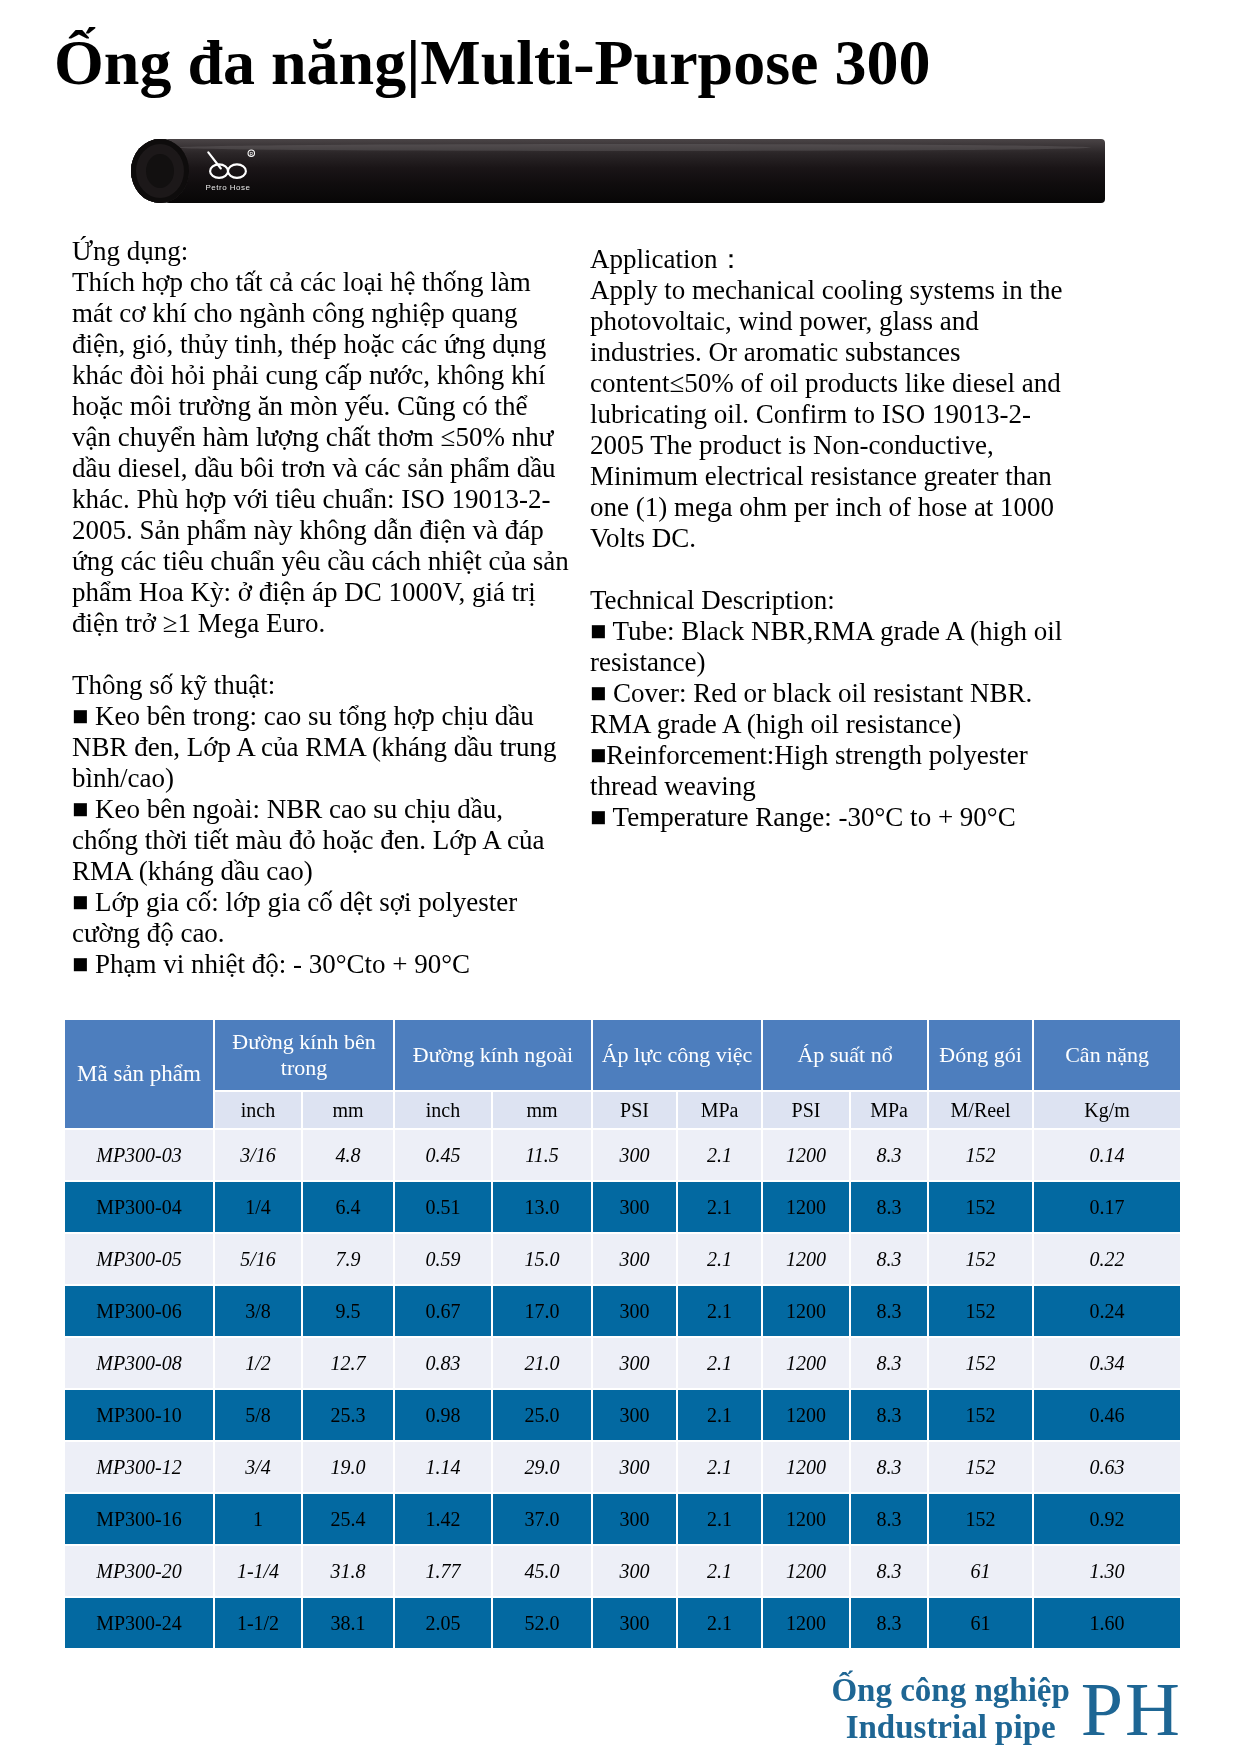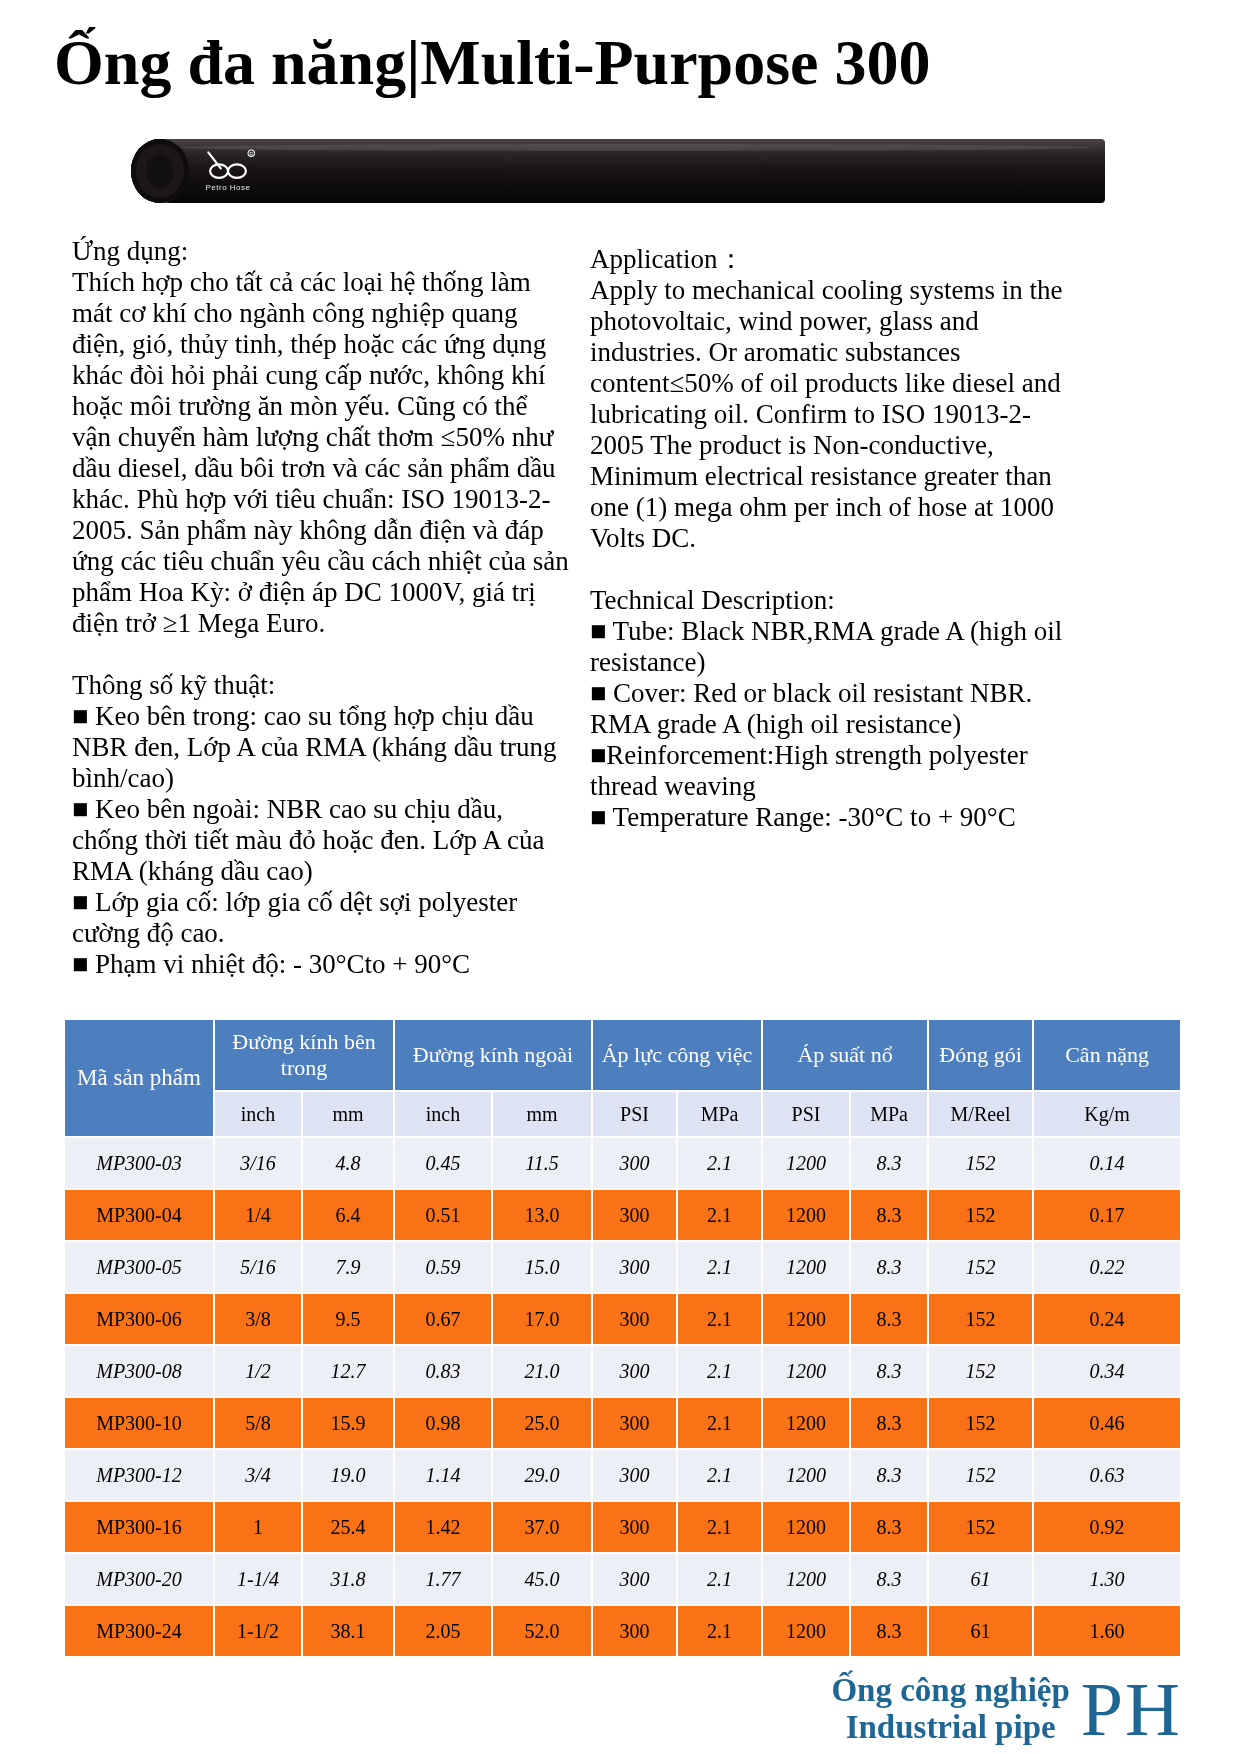--- a/index.html
+++ b/index.html
@@ -63,25 +63,25 @@
 
   
   .spec-table-wrap { position:absolute; left:63px; top:1018px; width:1117px; }
   table.spec { border-collapse:collapse; width:1117px; table-layout:fixed;
     font-family:"Liberation Serif","DejaVu Serif",serif; }
   table.spec th, table.spec td {
     border:2px solid #ffffff; text-align:center; vertical-align:middle;
     font-weight:400; padding:0 2px;
   }
   tr.group-row th { height:72px; background:#4d7ebe; color:#ffffff; font-size:22px; line-height:26px; }
-  tr.sub-row th   { height:46px; background:#dde3f2; color:#000;    font-size:20px; }
+  tr.sub-row th   { height:38px; background:#dde3f2; color:#000;    font-size:20px; }
   tr.group-row th.code-head { font-size:23px; }
   table.spec td   { height:52px; font-size:20px; color:#000; }
   tr.row-light td { background:#edeff7;font-style:italic; }
-  tr.row-dark  td { background:#f97316; }
+  tr.row-dark  td { background:#0369a1; }
 
   
   .footer {
     position:absolute; right:58px; bottom:8px;
     display:flex; align-items:center; gap:11px;
   }
   .footer-lines {
     text-align:center; color:#1e6694; font-weight:700;
     font-size:33px; line-height:37px;
   }
@@ -235,21 +235,21 @@
             <td>300</td>
             <td>2.1</td>
             <td>1200</td>
             <td>8.3</td>
             <td>152</td>
             <td>0.34</td>
           </tr>
           <tr class="row-dark">
             <td>MP300-10</td>
             <td>5/8</td>
-            <td>15.9</td>
+            <td>25.3</td>
             <td>0.98</td>
             <td>25.0</td>
             <td>300</td>
             <td>2.1</td>
             <td>1200</td>
             <td>8.3</td>
             <td>152</td>
             <td>0.46</td>
           </tr>
           <tr class="row-light">

